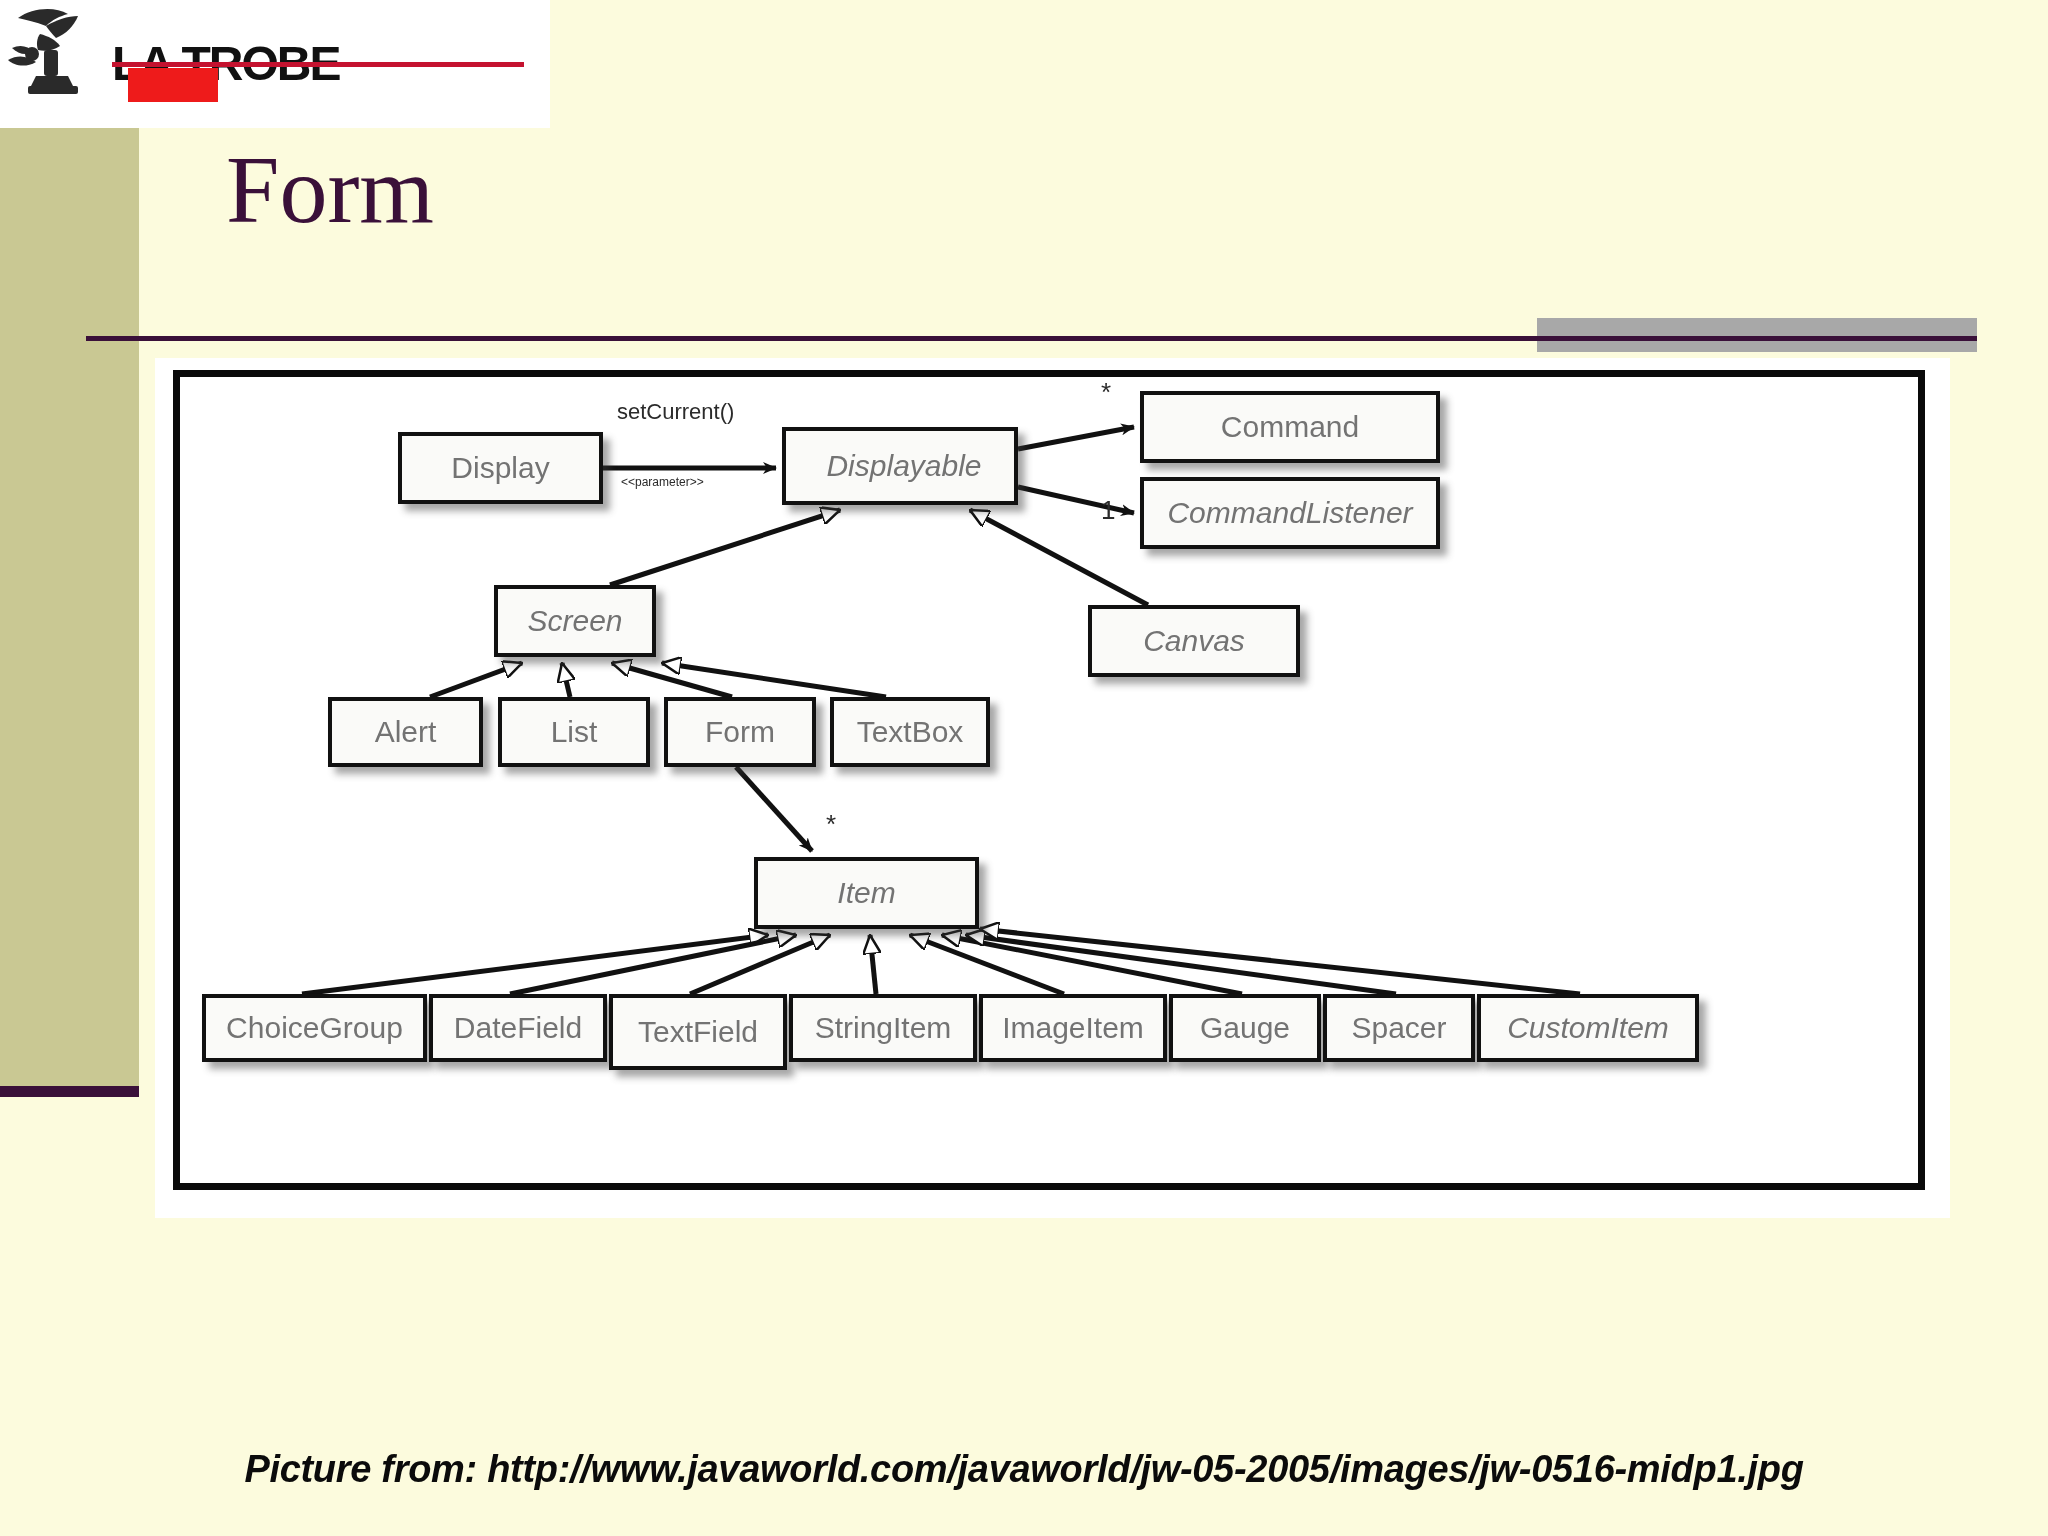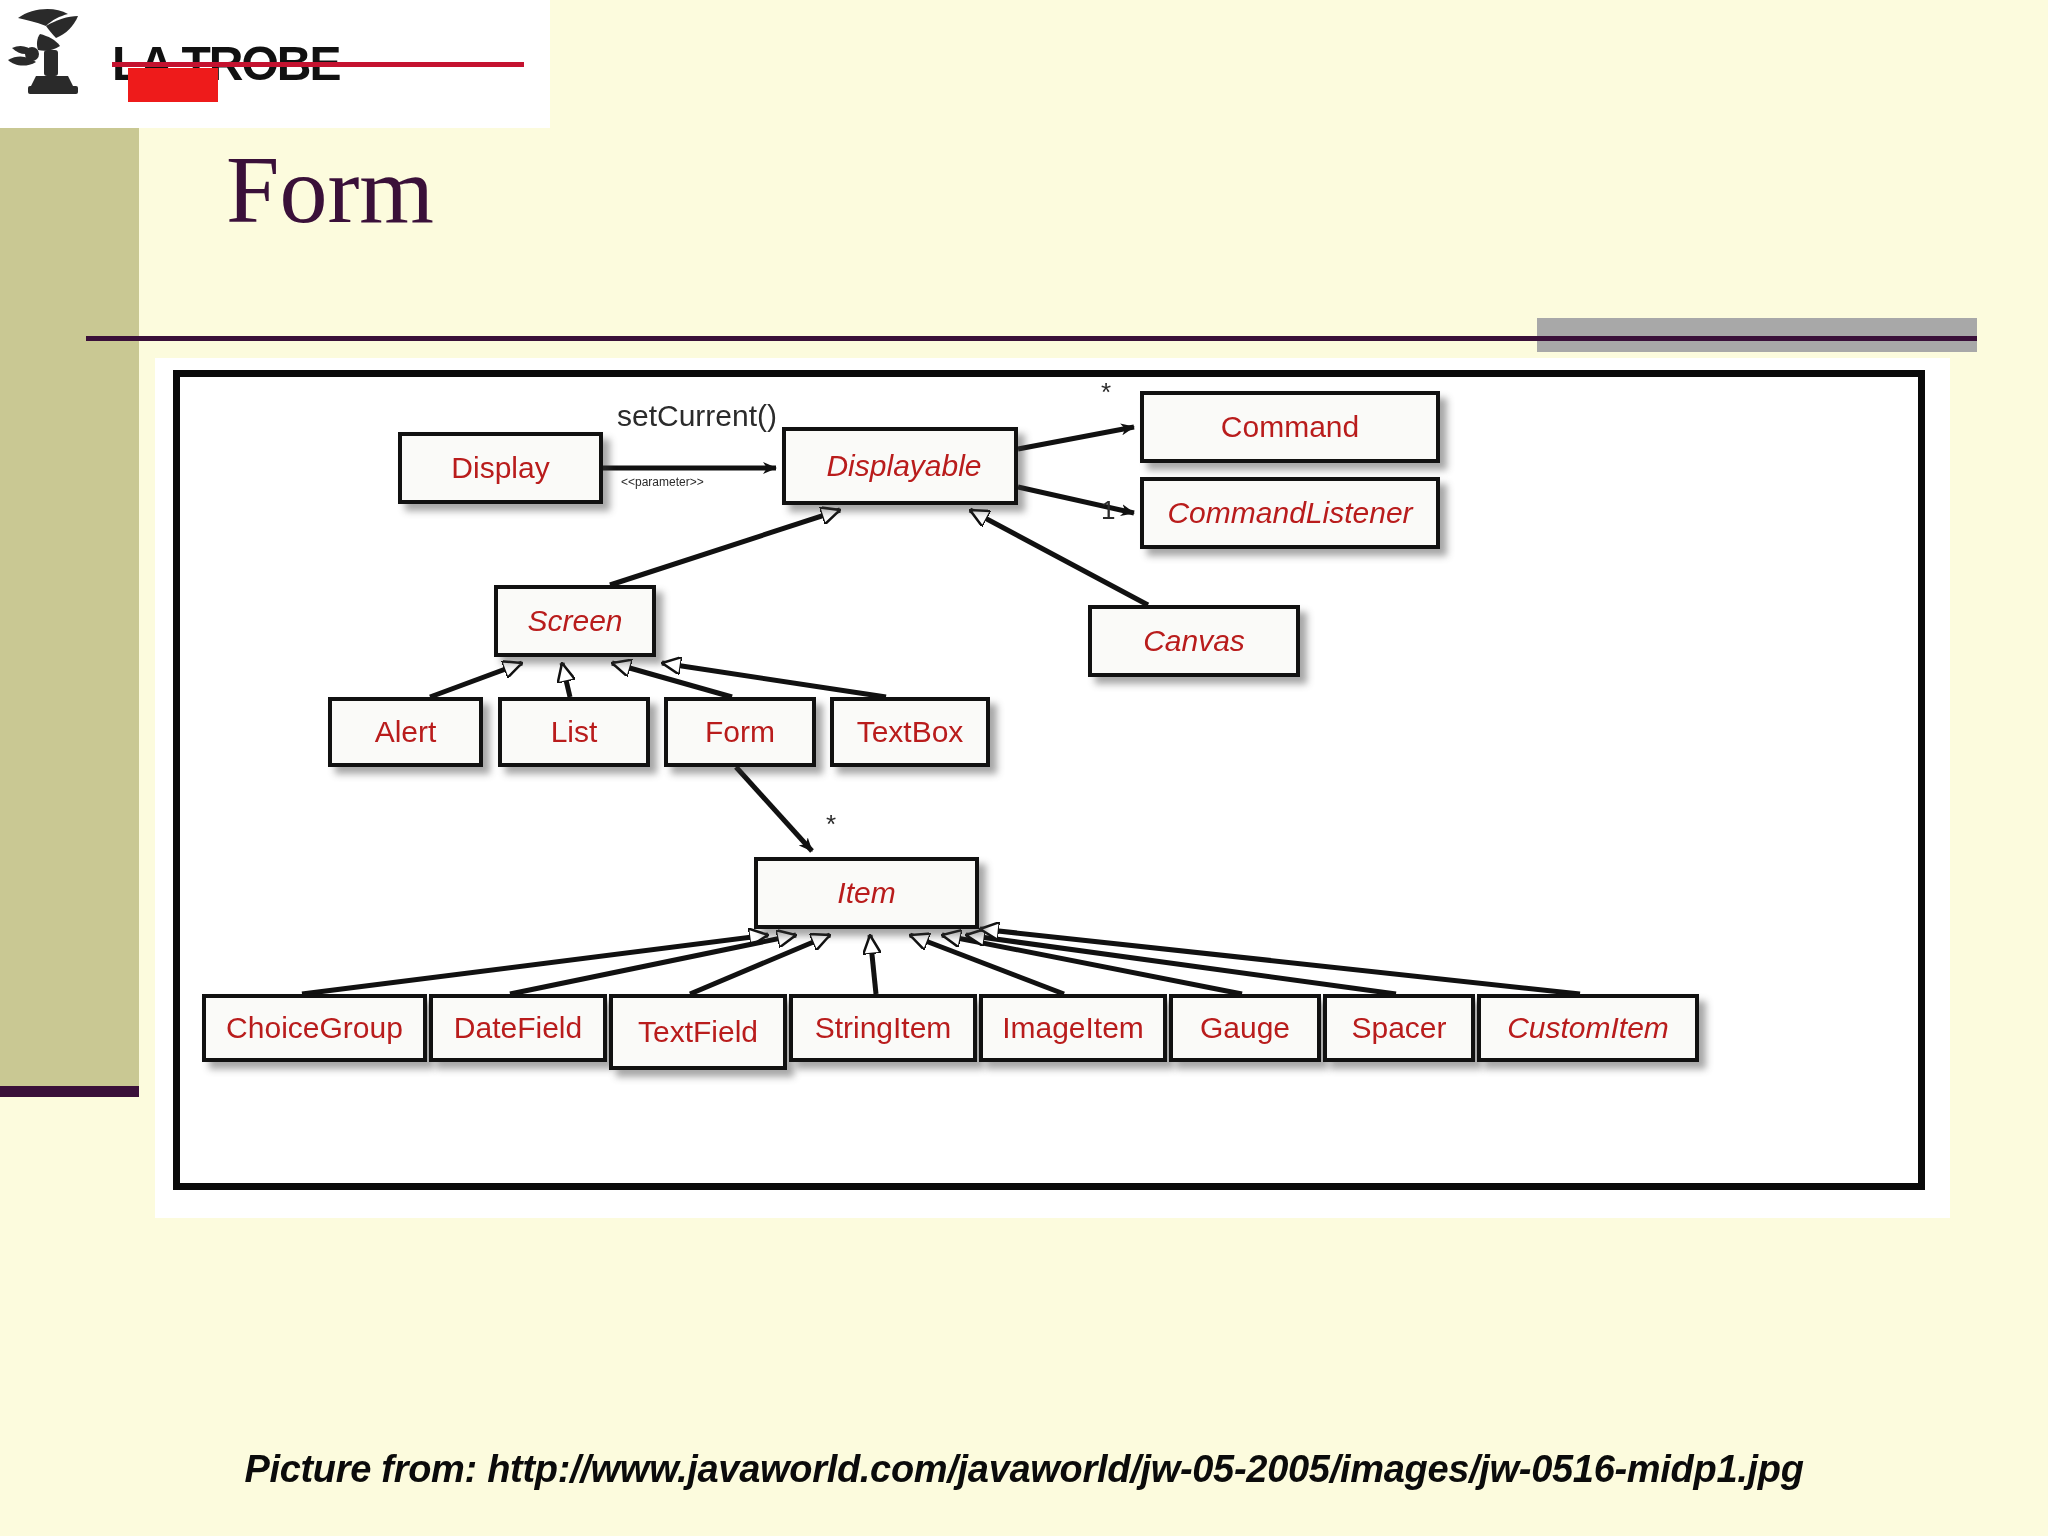--- a/index.html
+++ b/index.html
@@ -63,34 +63,34 @@
   #canvas-area{position:absolute;inset:0;}
 
   
   .ubox{
     position:absolute;
     border:4px solid #111;
     background:#fafaf8;
     box-shadow:7px 7px 7px rgba(60,60,60,.45);
     display:flex;align-items:center;justify-content:center;
     box-sizing:border-box;
-    color:#b91c1c;
+    color:#737373;
     font-family:"Liberation Sans",sans-serif;
     font-size:30px;
     white-space:nowrap;
     z-index:3;
   }
   .ubox.ital{font-style:italic;}
 
   .lbl{
     position:absolute;
     font-family:"Liberation Sans",sans-serif;
     color:#2b2b2b;white-space:nowrap;z-index:4;
   }
-  .lbl.big{font-size:30px;}
+  .lbl.big{font-size:22px;}
   .lbl.small{font-size:12px;}
   .lbl.mult{font-size:26px;}
 
   svg#edges{position:absolute;left:0;top:0;width:1752px;height:820px;z-index:1;}
 
   
   #caption{
     position:absolute;left:0;top:1448px;width:2048px;text-align:center;
     font-family:"Liberation Sans",sans-serif;
     font-style:italic;font-weight:bold;font-size:38px;color:#0b0b0b;

